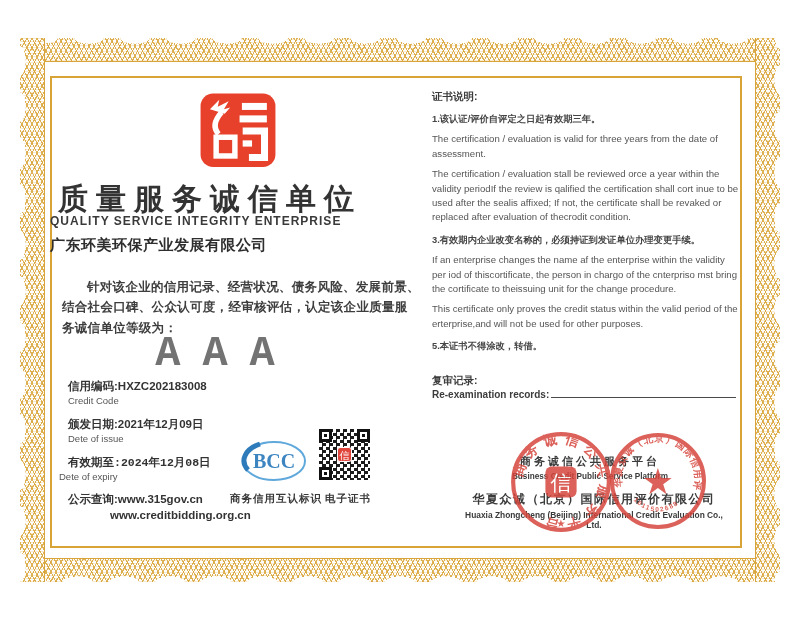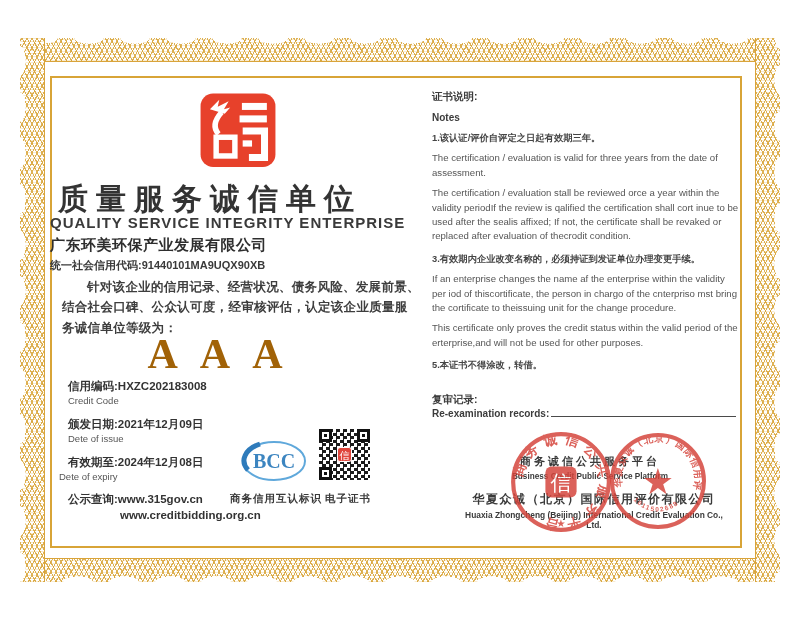--- a/index.html
+++ b/index.html
@@ -28,28 +28,28 @@
 
   .inner-frame { position:absolute; left:50px; top:76px; width:692px; height:472px;
                  border:2px solid #D8A437; }
 
   
   .abs { position:absolute; }
   .c-center { left:50px; width:380px; text-align:left; }
   .logo-seal { left:198px; top:92px; width:80px; height:78px; }
   .title-cn { top:179px; font-size:30px; font-weight:bold; color:#333;
               letter-spacing:8px; padding-left:8px; }
-  .title-en { top:214px; font-size:15px; font-weight:600; color:#3a3a3a; letter-spacing:1px; }
+  .title-en { top:214px; font-size:12px; font-weight:600; color:#3a3a3a; letter-spacing:1px; }
   .company  { top:236px; font-size:15px; font-weight:bold; color:#2e2e2e; letter-spacing:.5px; }
   .uscc     { top:258px; font-size:11px; font-weight:600; color:#3a3a3a; }
   .statement { left:62px; top:277px; width:358px; font-size:12.5px; font-weight:600;
                color:#3e3e3e; line-height:1.62; text-indent:2em; letter-spacing:.3px; }
   .grade { left:50px; top:330px; width:330px; text-align:center;
-           font-family:Liberation Serif, serif; font-size:42px; font-weight:bold;
-           color:#a16207; letter-spacing:22px; padding-left:22px; }
+           font-family:Liberation Mono, monospace; font-size:42px; font-weight:bold;
+           color:#737373; letter-spacing:22px; padding-left:22px; }
 
   .lbl-cn { font-size:11.5px; font-weight:600; color:#333; }
   .lbl-en { font-size:9.5px;  color:#555; }
   .query  { font-size:11.5px; font-weight:600; color:#333; }
 
   
   .bcc-logo { left:240px; top:437px; width:68px; height:48px; }
   .small-cap { font-size:10.5px; font-weight:700; color:#3a3a3a; letter-spacing:1px; }
 
   
@@ -106,52 +106,50 @@
     <rect x="22" y="58" width="24" height="24" fill="none" stroke="#fff" stroke-width="7"></rect>
     <rect x="55" y="14" width="32" height="9" fill="#fff"></rect>
     <rect x="52" y="30" width="35" height="9" fill="#fff"></rect>
     <path d="M56 50 H84 V84 H64" stroke="#fff" stroke-width="9" fill="none"></path>
     <rect x="56" y="62" width="12" height="8" fill="#fff"></rect>
   </svg>
 
   <div class="abs c-center title-cn">质量服务诚信单位</div>
   <div class="abs c-center title-en">QUALITY SERVICE INTEGRITY ENTERPRISE</div>
   <div class="abs c-center company">广东环美环保产业发展有限公司</div>
-  <div class="abs c-center uscc">统一社会信用代码:91440101MA9UQX90XB</div>
   <div class="abs statement">针对该企业的信用记录、经营状况、债务风险、发展前景、结合社会口碑、公众认可度，经审核评估，认定该企业质量服务诚信单位等级为：</div>
   <div class="abs grade">AAA</div>
 
   <div class="abs lbl-cn" style="left:68px;top:379px;">信用编码:HXZC202183008</div>
   <div class="abs lbl-en" style="left:68px;top:395px;">Credit Code</div>
   <div class="abs lbl-cn" style="left:68px;top:417px;">颁发日期:2021年12月09日</div>
   <div class="abs lbl-en" style="left:68px;top:433px;">Dete of issue</div>
-  <div class="abs lbl-cn" style="left:68px;top:455px;">有效期至:2024年12月08日</div>
+  <div class="abs lbl-cn" style="left:68px;top:455px;font-family:Liberation Mono, monospace;">有效期至:2024年12月08日</div>
   <div class="abs lbl-en" style="left:59px;top:471px;text-align:center;">Dete of expiry</div>
   <div class="abs query" style="left:68px;top:492px;">公示查询:www.315gov.cn</div>
-  <div class="abs query" style="left:110px;top:509px;margin-left:10px;">www.creditbidding.org.cn</div>
+  <div class="abs query" style="left:110px;top:509px;">www.creditbidding.org.cn</div>
 
   <svg class="abs bcc-logo" viewBox="0 0 68 48">
     <ellipse cx="34" cy="24" rx="31" ry="19" fill="none" stroke="#5FA8DB" stroke-width="2"></ellipse>
     <path d="M8 33 A31 19 0 0 1 20 7" stroke="#2E7BBB" stroke-width="5" fill="none"></path>
     <text x="34" y="31" text-anchor="middle" font-family="Liberation Serif, serif" font-weight="bold" font-size="20" fill="#3C85C0">BCC</text>
   </svg>
   <div class="abs small-cap" style="left:230px;top:492px;">商务信用互认标识</div>
 
   <div class="abs qr">
     <div class="qr-grid"></div>
     <div class="qr-f tl"></div>
     <div class="qr-f tr"></div>
     <div class="qr-f bl"></div>
     <div class="qr-logo">信</div>
   </div>
   <div class="abs small-cap" style="left:325px;top:492px;">电子证书</div>
 
   <div class="abs notes">
     <div class="h-cn">证书说明:</div>
-    <div class="h-en">Notes</div>
     <div class="n-cn">1.该认证/评价自评定之日起有效期三年。</div>
     <div class="n-en">The certification / evaluation is valid for three years from the date of assessment.</div>
     <div class="n-en">The certification / evaluation stall be reviewed orce a year within the validity periodIf the review is qalified the certification shall cort inue to be used after the sealis affixed; If not, the certificate shall be revaked or replaced after evaluation of thecrodit condition.</div>
     <div class="n-cn">3.有效期内企业改变名称的，必须持证到发证单位办理变更手续。</div>
     <div class="n-en">If an enterprise changes the name af the enterprise within the validity per iod of thiscortificate, the person in chargo of the cnterpriso mst bring the cortificate to theissuing unit for the change procedure.</div>
     <div class="n-en">This certificate only proves the credit status within the valid period of the erterprise,and will not be used for other purposes.</div>
     <div class="n-cn">5.本证书不得涂改，转借。</div>
     <div class="review-cn">复审记录:</div>
     <div class="review-en"><span>Re-examination records:</span><span class="review-line"></span></div>
   </div>

